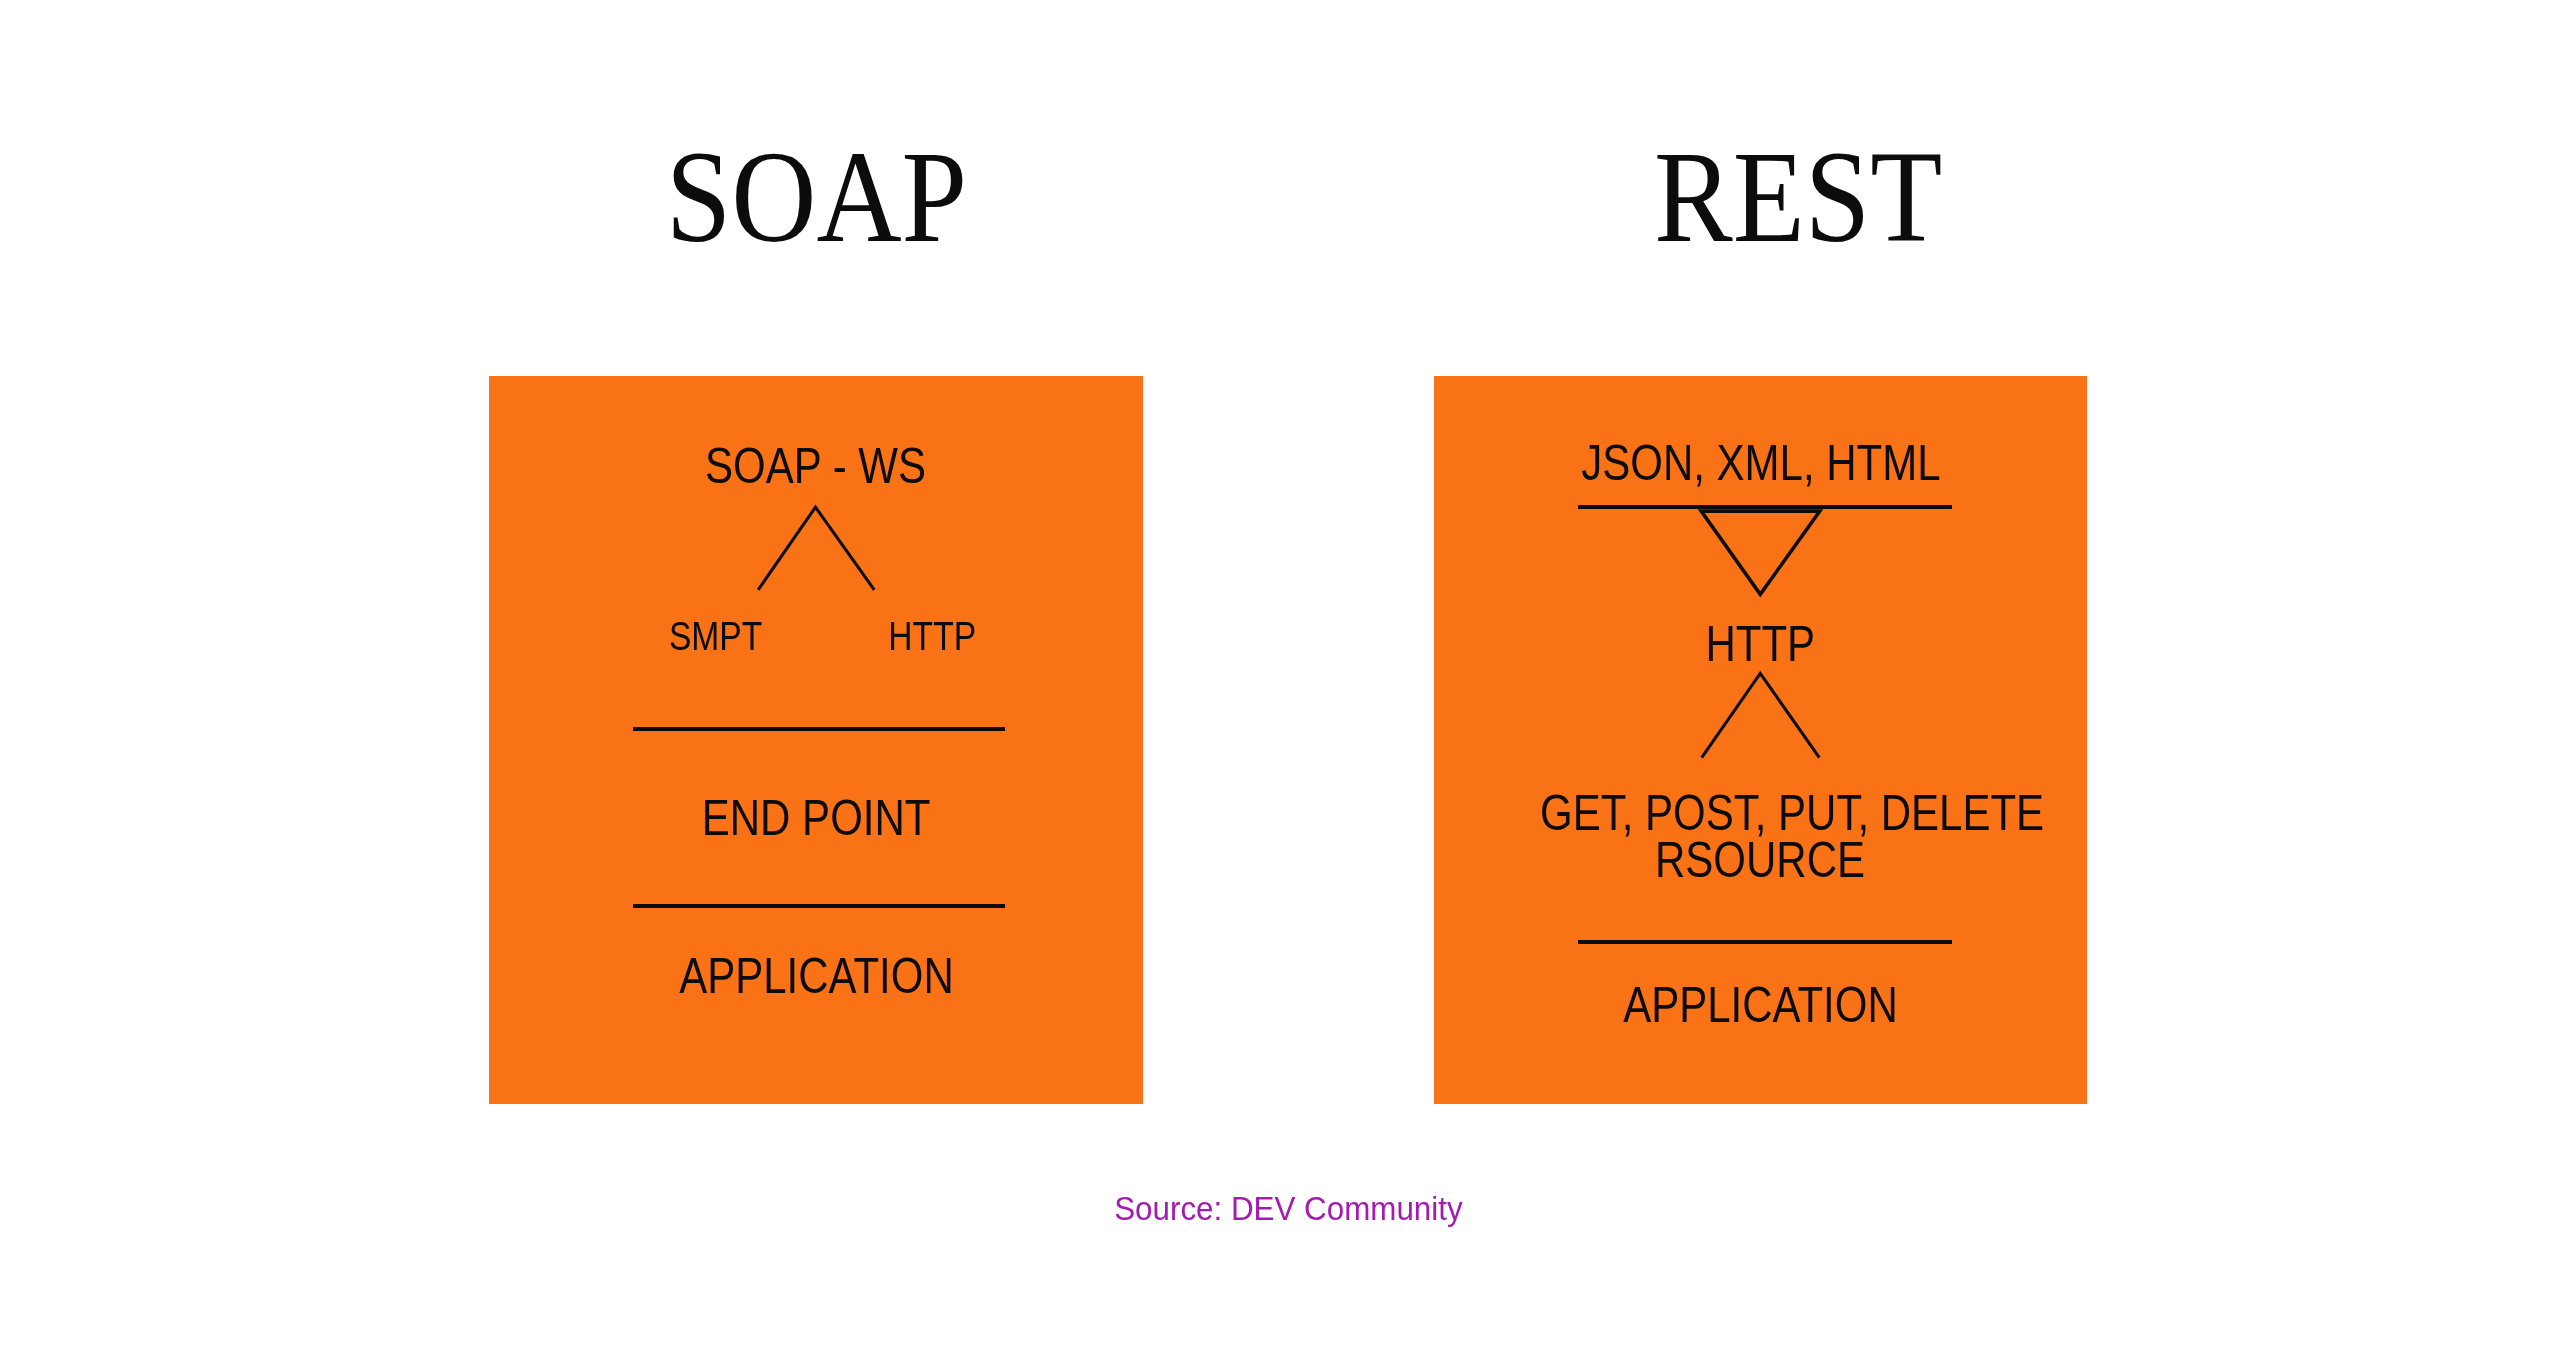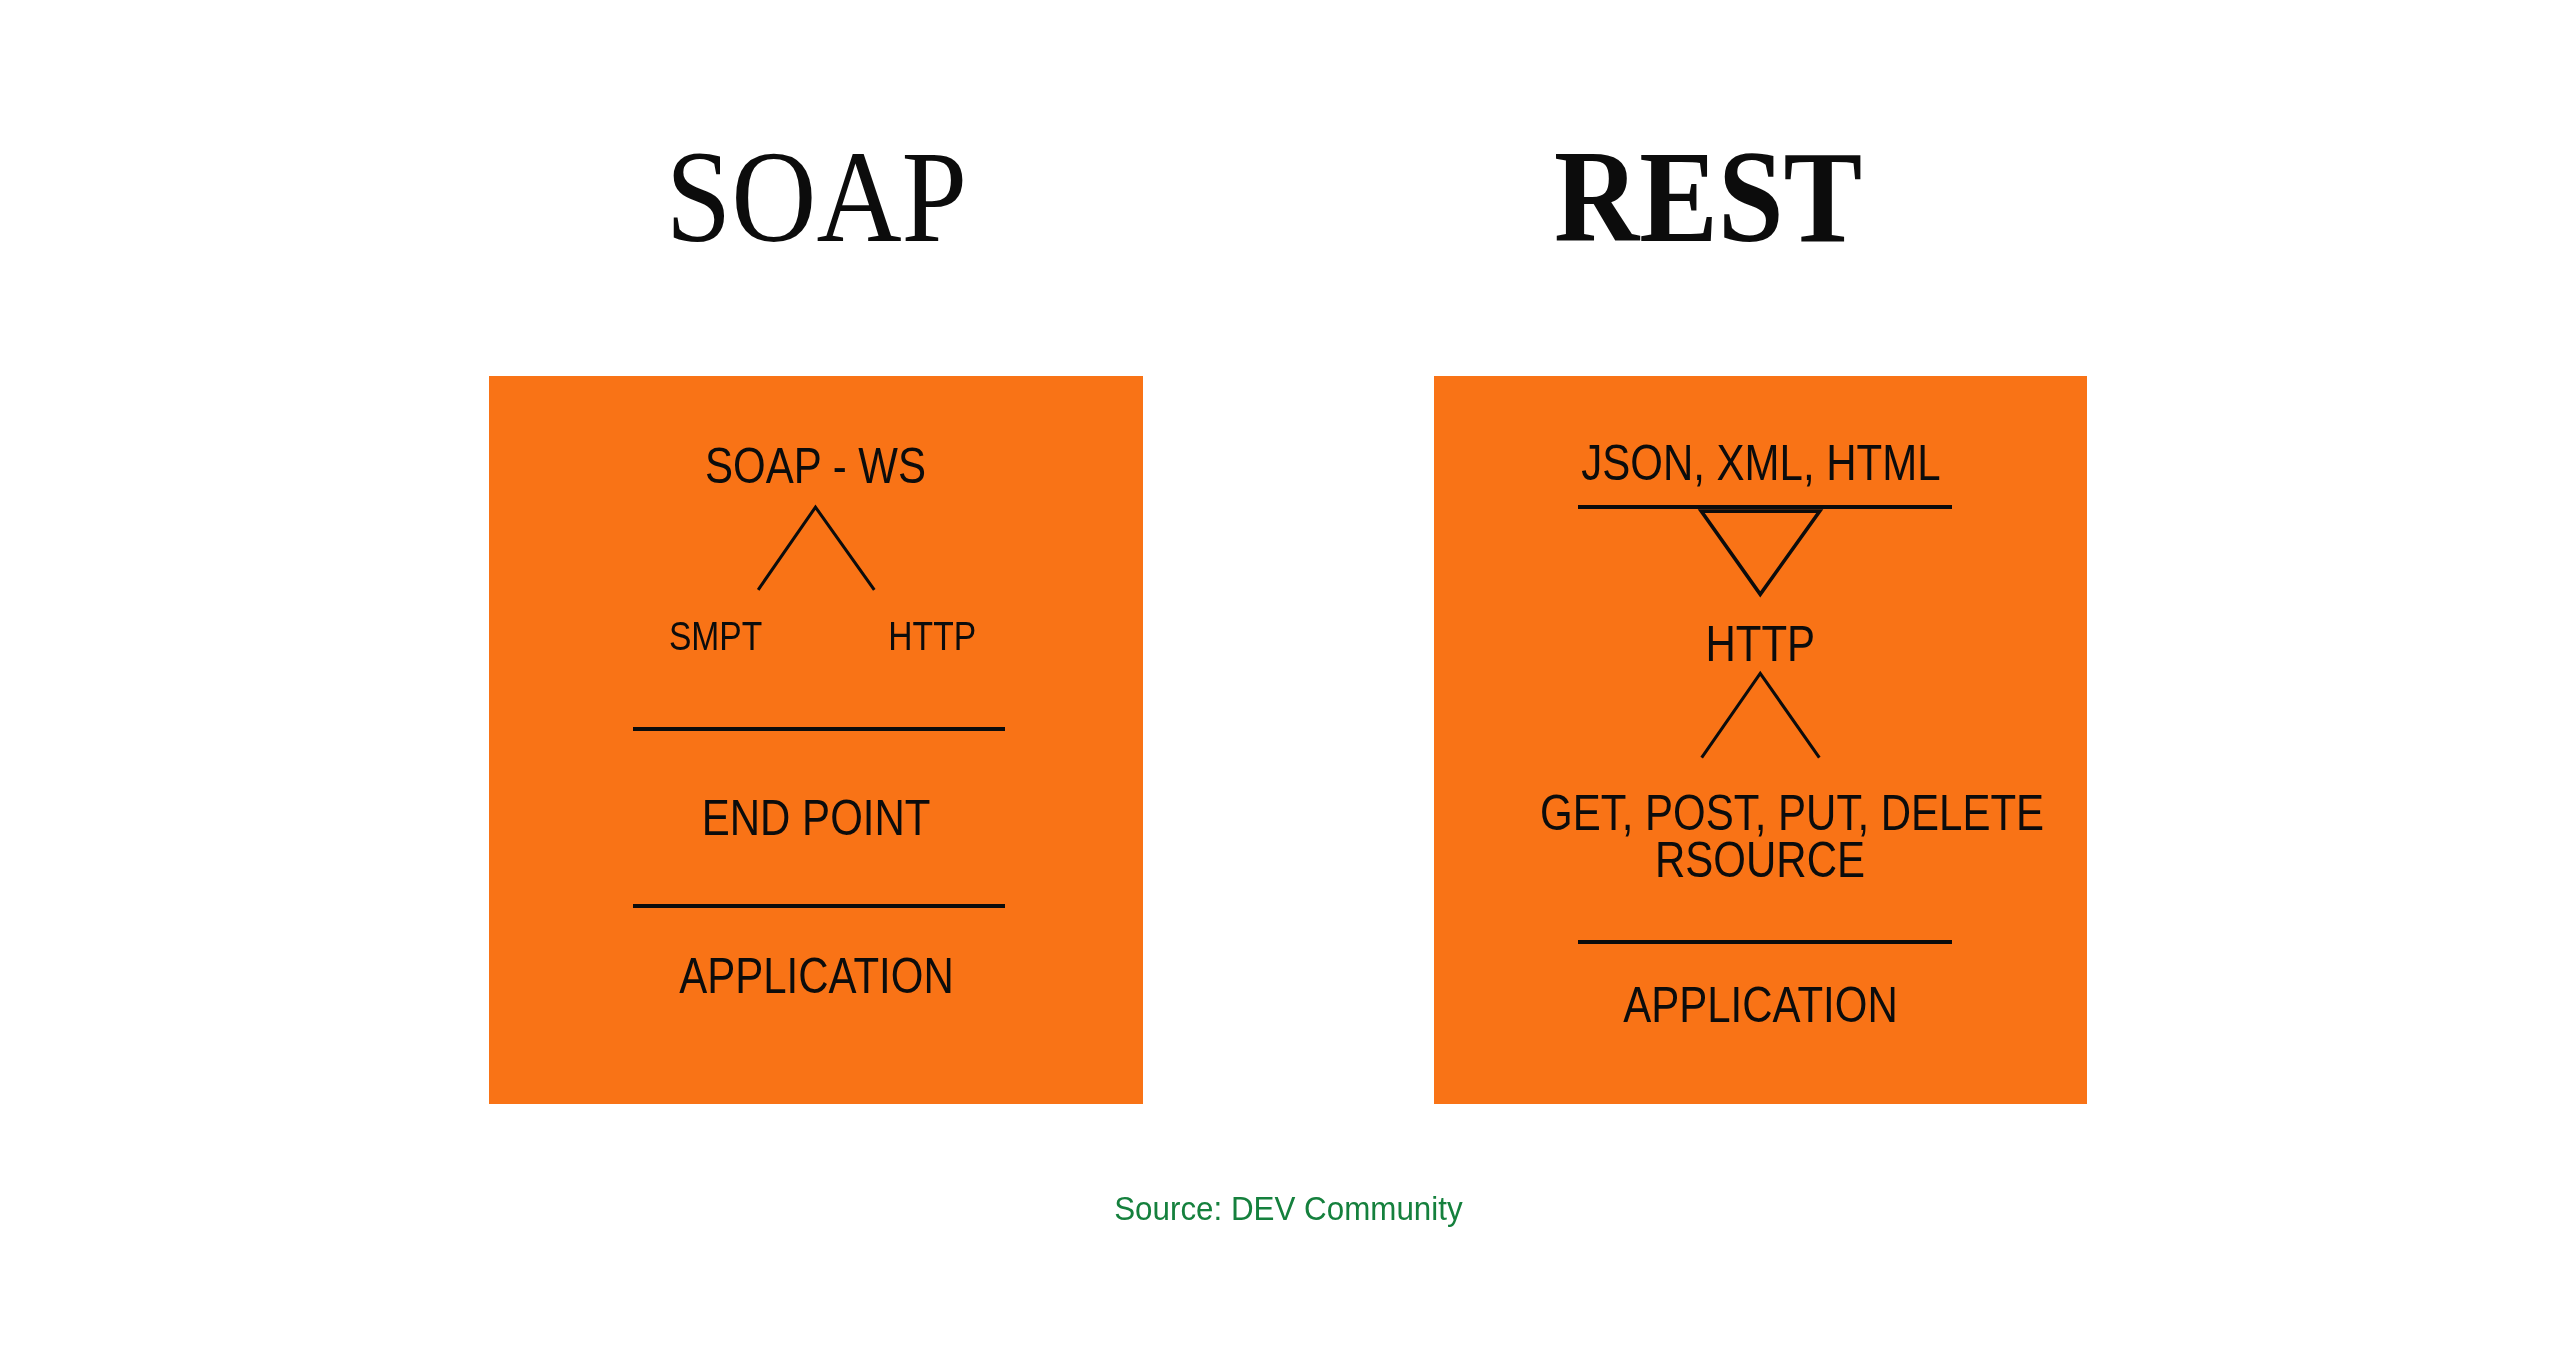--- a/index.html
+++ b/index.html
@@ -18,21 +18,21 @@
     top:131px;
     height:134px;
     font-family:"Liberation Serif", serif;
     font-size:131px;
     line-height:1;
     text-align:center;
     white-space:nowrap;
     color:#0c0c0c;
   }
   .title-left{left:489px;width:654px;}
-  .title-right{left:1382px;width:653px;font-weight:bold;}
+  .title-right{left:1472px;width:653px;}
   .title .squeeze{display:inline-block;transform:scaleX(0.9);transform-origin:50% 50%;}
   
   .card{
     position:absolute;
     top:376px;
     width:654px;height:728px;
     background:#fdd d1e;
   }
   .card{background:#f97316;}
   .card-left{left:489px;}
@@ -54,21 +54,21 @@
   
   .hline{
     position:absolute;height:4.1px;background:#0c0c0c;
   }
   .shape{position:absolute;}
   
   .footer{
     position:absolute;
     top:1192px;left:0;width:100%;
     font-size:33px;line-height:1;
-    text-align:center;white-space:nowrap;color:#15803d;
+    text-align:center;white-space:nowrap;color:#a21caf;
   }
   .footer .cond{display:inline-block;transform:scaleX(0.95);transform-origin:50% 50%;}
 </style>
 </head>
 <body>
 
 <div class="canvas">
 
   <div class="title title-left">
     <span class="squeeze">SOAP</span>

